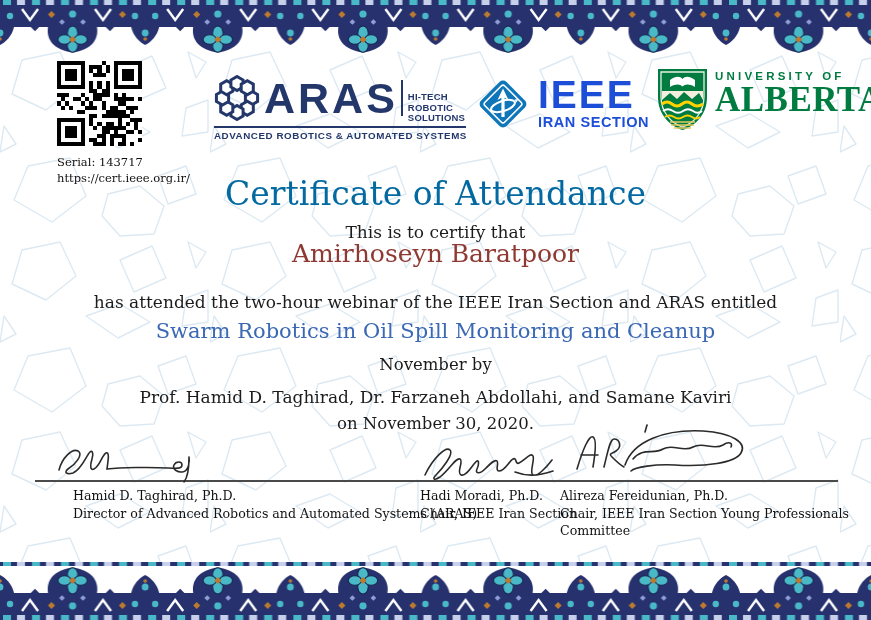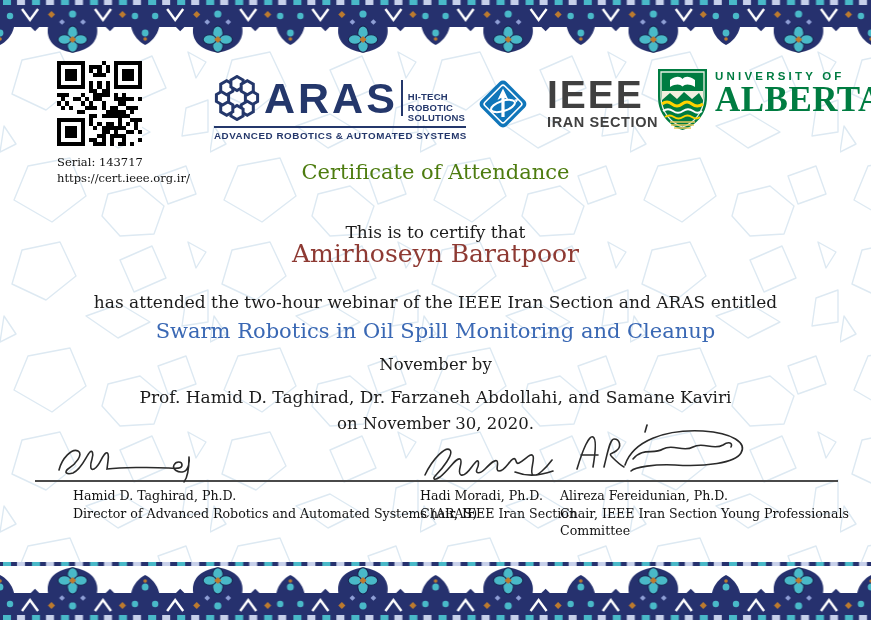--- a/index.html
+++ b/index.html
@@ -17,33 +17,33 @@
   .aras-top{display:flex;align-items:center;}
   .aras-word{font-family:"Liberation Sans",sans-serif;font-weight:600;font-size:43px;
              letter-spacing:3px;color:#24376b;line-height:40px;margin-left:4px;}
   .aras-div{width:2px;height:36px;background:#24376b;margin:0 5px 0 3px;}
   .aras-stack{font-family:"Liberation Sans",sans-serif;font-weight:bold;font-size:9.5px;
               line-height:10.5px;color:#24376b;letter-spacing:.2px;margin-top:20px;}
   .aras-sub{font-family:"Liberation Sans",sans-serif;font-weight:bold;font-size:9.8px;
             letter-spacing:.55px;color:#24376b;border-top:2.5px solid #24376b;
             padding-top:2px;margin-top:2px;white-space:nowrap;}
   .ieee{position:absolute;left:474px;top:75px;display:flex;align-items:center;}
-  .ieee-text{margin-left:15px;font-family:"Liberation Sans",sans-serif;color:#404040;}
+  .ieee-text{margin-left:6px;font-family:"Liberation Sans",sans-serif;color:#1d4ed8;}
   .ieee-word{font-weight:bold;font-size:39px;line-height:34px;letter-spacing:2px;}
   .ieee-sec{font-weight:bold;font-size:14.5px;letter-spacing:.6px;margin-top:2px;}
   .uofa{position:absolute;left:656px;top:67px;display:flex;align-items:flex-start;}
   .uofa-text{margin-left:6px;color:#007C41;margin-top:3px;}
   .uofa-line1{font-family:"Liberation Sans",sans-serif;font-weight:bold;font-size:11.5px;
               letter-spacing:3.2px;}
   .uofa-line2{font-family:"Liberation Serif",serif;font-weight:600;font-size:35px;
               line-height:36px;letter-spacing:.5px;}
 
   
   .cline{position:absolute;left:0;width:871px;text-align:center;}
-  .title{top:160px;font-size:21px;color:#4d7c0f;}
+  .title{top:174px;font-size:33px;color:#0369a1;}
   .certify{top:222px;font-size:17px;}
   .name{top:239px;font-size:25px;color:#8e3a33;}
   .attended{top:292px;font-size:17px;}
   .webinar{top:319px;font-size:21px;color:#3a68b4;}
   .presented{top:355px;font-size:16.5px;}
   .presenters{top:387px;font-size:17px;}
   .date{top:414px;font-size:16.5px;}
 
   
   .sig{position:absolute;z-index:2;}

